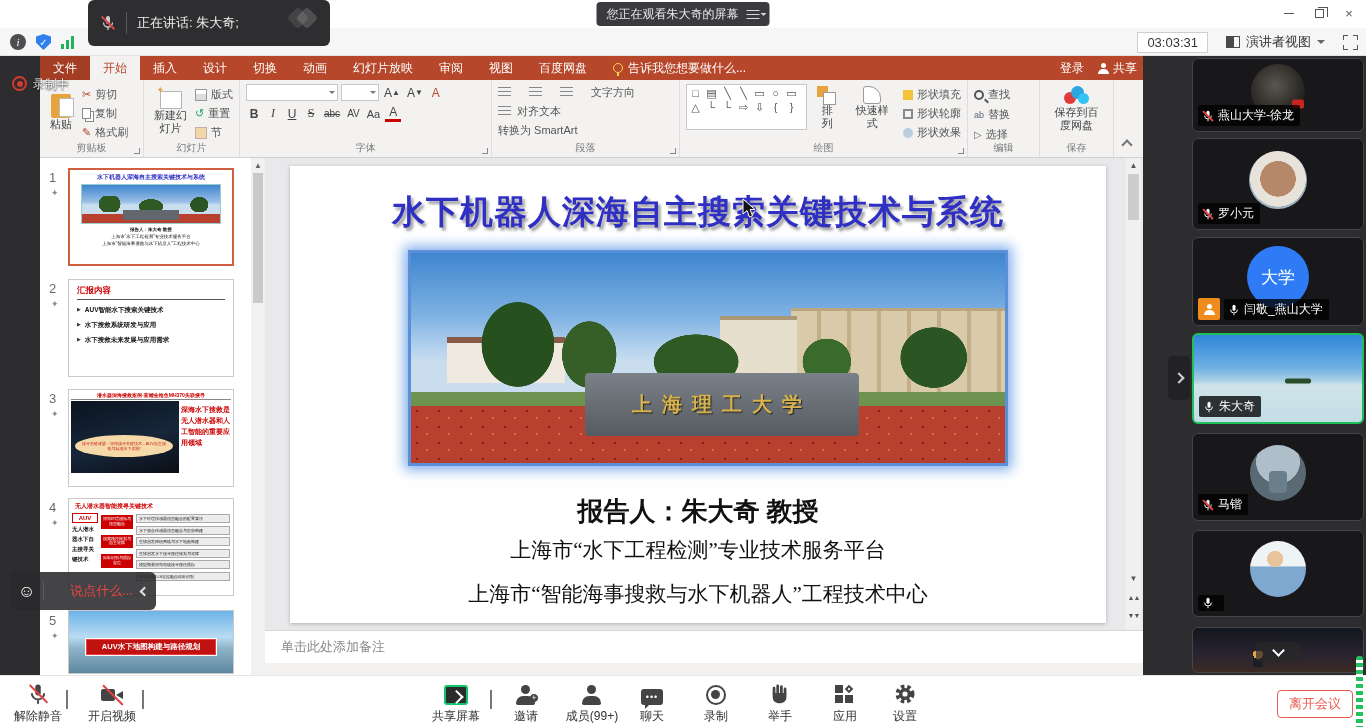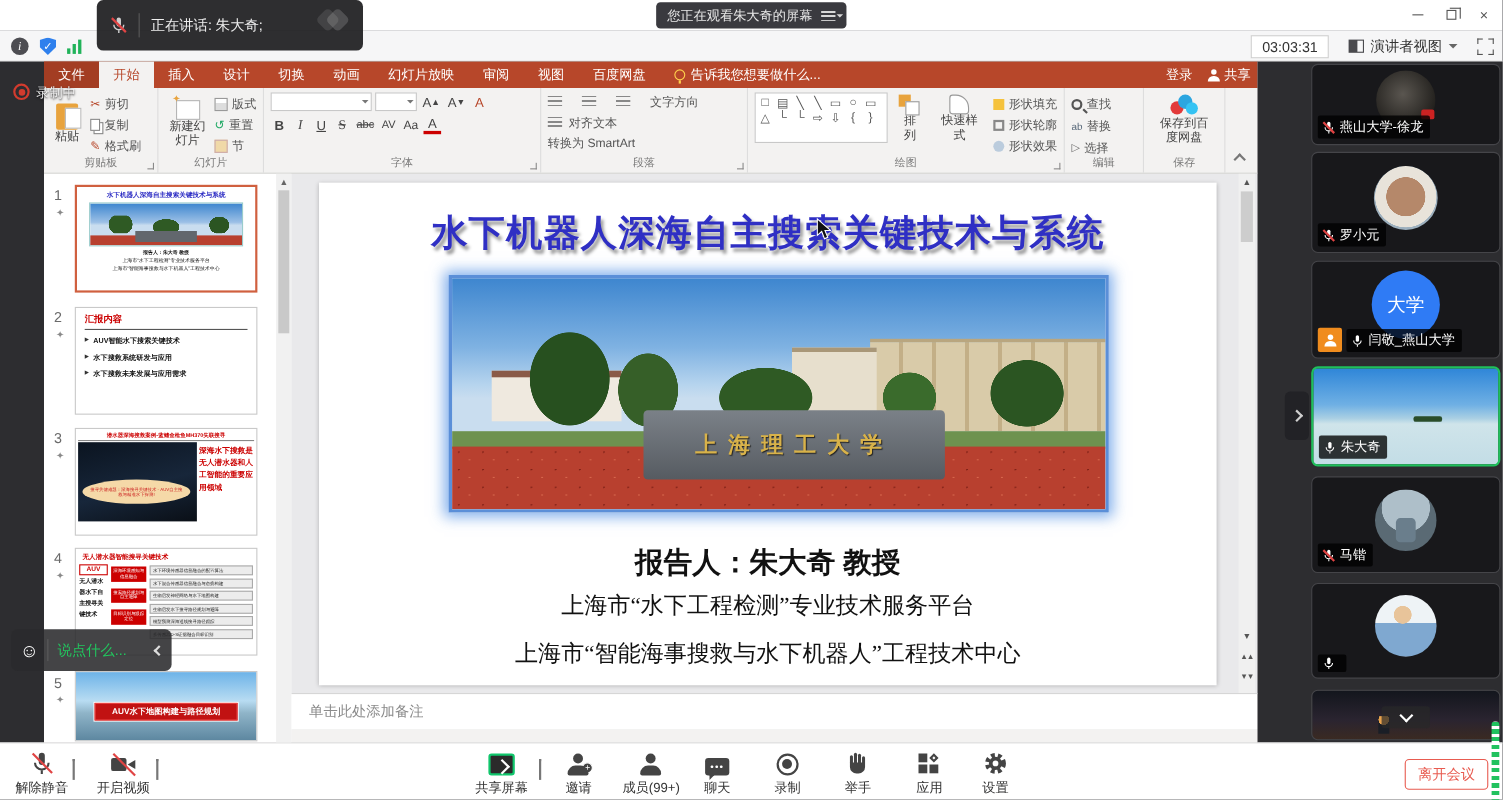--- a/index.html
+++ b/index.html
@@ -59,21 +59,21 @@
   #stage { left:0; top:56px; width:1366px; height:619px; background:#2d2d30; }
   #rec-indicator { left:12px; top:20px; display:flex; align-items:flex-start; gap:6px; z-index:30; }
   .rec-dot { width:15px; height:15px; border:2px solid #d23b2e; border-radius:50%; position:relative; }
   .rec-dot:after { content:""; position:absolute; left:2.5px; top:2.5px; width:6px; height:6px; border-radius:50%; background:#d23b2e; }
   #rec-label { color:#f2f2f2; font-size:12px; text-shadow:0 1px 2px #000; }
 
   #chat-bubble { left:10px; top:516px; width:146px; height:38px; background:rgba(42,42,44,.88); border-radius:6px;
     display:flex; align-items:center; padding:0 8px; gap:8px; z-index:30; }
   .smiley { color:#fff; font-size:17px; line-height:1; }
   .cb-div { width:1px; height:20px; background:#5c5c5c; }
-  #chat-ph { color:#22c55e; font-size:13px; flex:1; }
+  #chat-ph { color:#ef4444; font-size:13px; flex:1;text-align:right; }
   .chev-left { width:7px; height:7px; border-left:2px solid #ddd; border-bottom:2px solid #ddd; transform:rotate(45deg); }
 
   #sidebar-collapse { left:1168px; top:300px; width:22px; height:44px; background:#222226; border-radius:5px;
     display:flex; align-items:center; justify-content:center; z-index:5; }
   .chev-right { width:8px; height:8px; border-right:2px solid #cfcfcf; border-top:2px solid #cfcfcf; transform:rotate(45deg); }
 
   
   #ppt { left:40px; top:0; width:1103px; height:619px; background:#f3f2f1; }
   #tabs-row { left:0; top:0; width:1103px; height:24px; background:#b7472a; display:flex; align-items:stretch; font-size:12px; color:#fff; }
   .tab { padding:0 13px; display:flex; align-items:center; }

